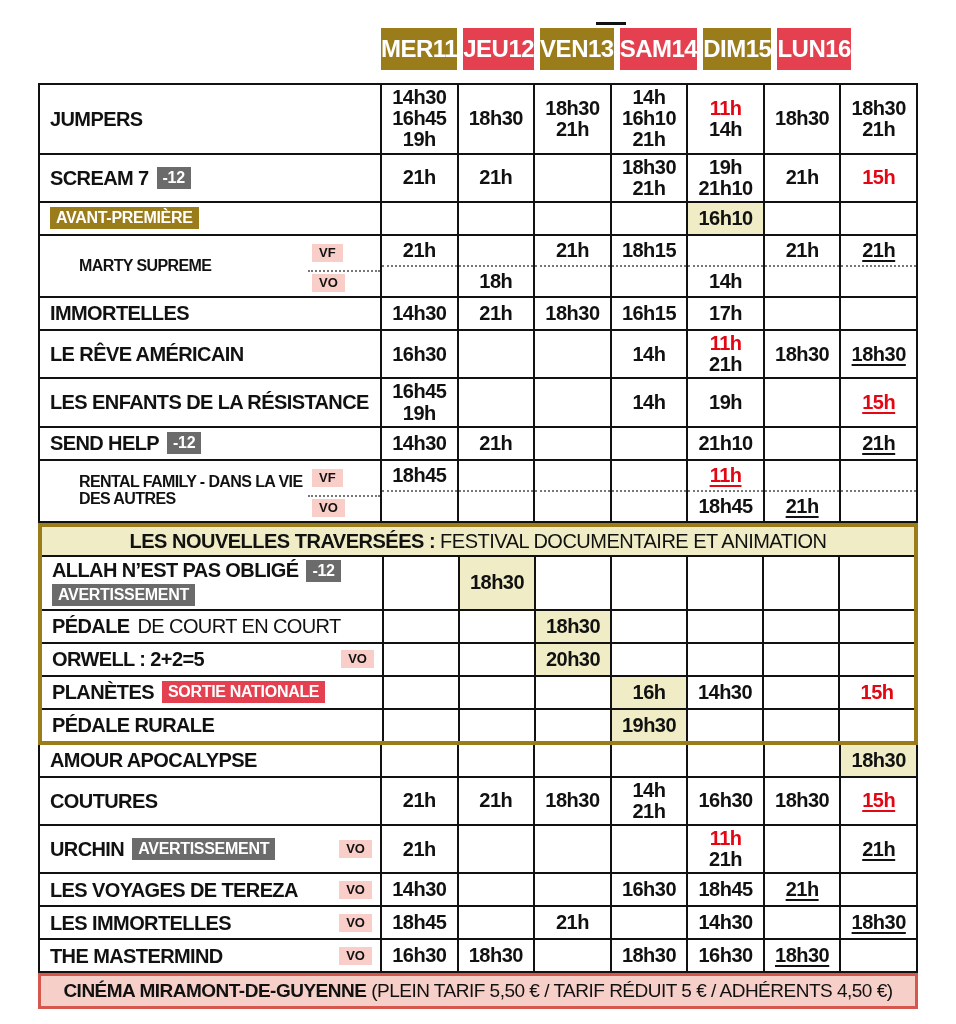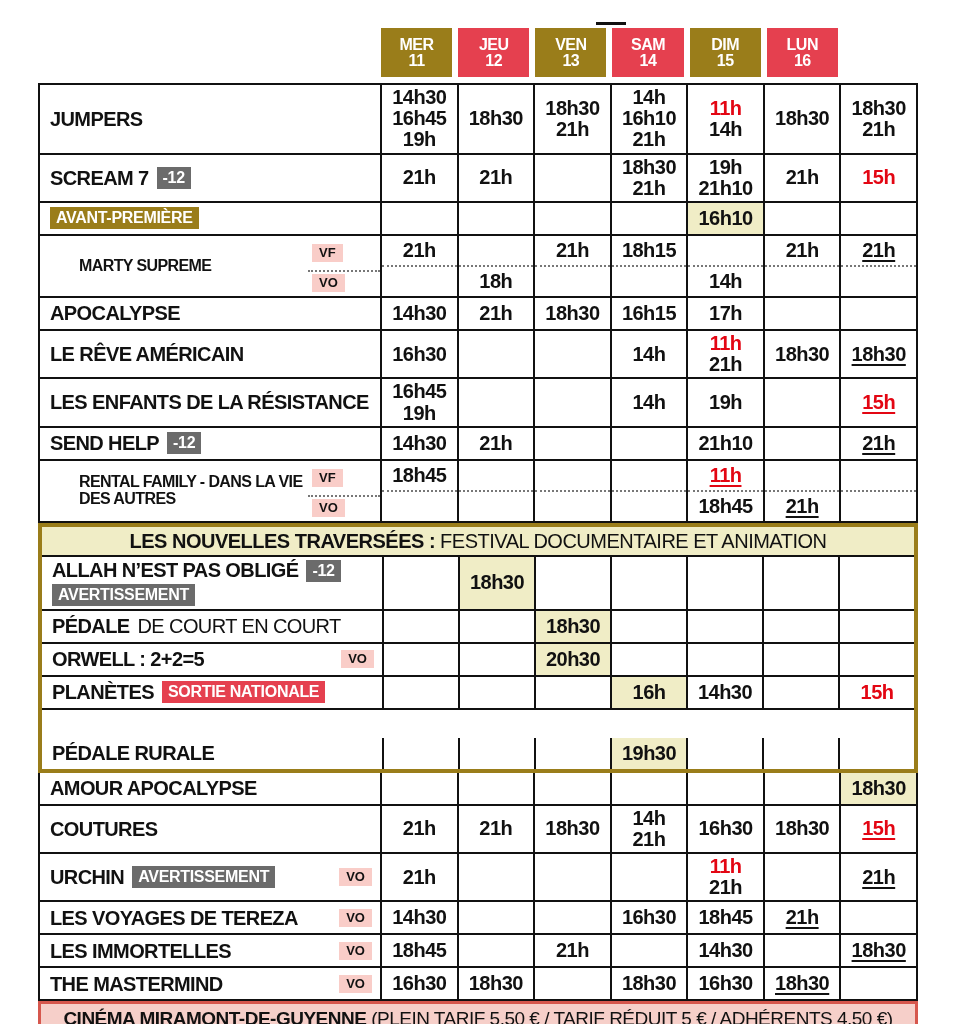--- a/index.html
+++ b/index.html
@@ -3,22 +3,22 @@
 <meta charset="utf-8">
 <style>
   html,body{margin:0;padding:0;background:#fff;}
   .page{position:relative;width:956px;height:1024px;background:#fff;overflow:hidden;
         font-family:"Liberation Sans",sans-serif;color:#111;}
   .top-tick{position:absolute;left:596px;top:22px;width:30px;height:3px;background:#111;}
 
   
   .hdr{position:absolute;left:38px;top:28px;width:880px;
        display:grid;grid-template-columns:340px repeat(7,1fr);}
-  .day{margin:0 3px;height:49px;color:#fff;display:flex;flex-direction:column;
-       align-items:center;justify-content:center;font-weight:700;font-size:16px;
+  .day{margin:0 3px;height:42px;color:#fff;display:flex;flex-direction:row;
+       align-items:center;justify-content:center;font-weight:700;font-size:24px;
        line-height:1.0;letter-spacing:-0.5px;}
   .day.olive{background:#9A7D1A;}
   .day.red{background:#E5404F;}
 
   
   #schedule{position:absolute;left:38px;top:83px;width:880px;}
   .sec{border-left:2.5px solid #111;border-right:2.5px solid #111;}
   .sec.first{border-top:2.5px solid #111;}
   .row{display:grid;grid-template-columns:340px repeat(7,1fr);
        border-bottom:2.5px solid #111;background:#fff;min-height:31px;}
@@ -54,21 +54,21 @@
   .duo .bwrap{display:flex;align-items:center;height:100%;padding:2px 4px;}
   .duo .bwrap .lang{margin-left:0;}
   .duo .bwrap.top{border-bottom:2px dotted #777;}
   .duo .cell{padding:0;}
   .duo .half{flex:1;width:100%;display:flex;flex-direction:column;
              align-items:center;justify-content:center;}
   .duo .half.top{border-bottom:2px dotted #777;}
 
   
   .festival-box{border:4px solid #9A7D1A;}
-  .festival-box .row:last-child{border-bottom:none;margin-top:28px;}
+  .festival-box .row:last-child{border-bottom:none;}
   .festival-banner{background:#F0EDC6;border-bottom:2.5px solid #111;
                    text-align:center;font-size:20px;letter-spacing:-0.5px;
                    padding:3px 12px;line-height:1.1;}
   .festival-banner .bold{font-weight:700;}
 
   
   .pricing{background:#F6CFC9;border:3px solid #D6574D;text-align:center;
            font-size:19px;letter-spacing:-0.5px;padding:4px 0;line-height:1.15;}
   .pricing .bold{font-weight:700;}
 </style>
@@ -235,21 +235,21 @@
           <div class="cell">
             <div class="half top">
               <span class="t u">21h</span>
             </div>
             <div class="half"></div>
           </div>
         </div>
         <div class="row">
           <div class="label">
             <div class="lrow">
-              <span class="title">APOCALYPSE</span>
+              <span class="title">IMMORTELLES</span>
             </div>
           </div>
           <div class="cell">
             <span class="t">14h30</span>
           </div>
           <div class="cell">
             <span class="t">21h</span>
           </div>
           <div class="cell">
             <span class="t">18h30</span>

